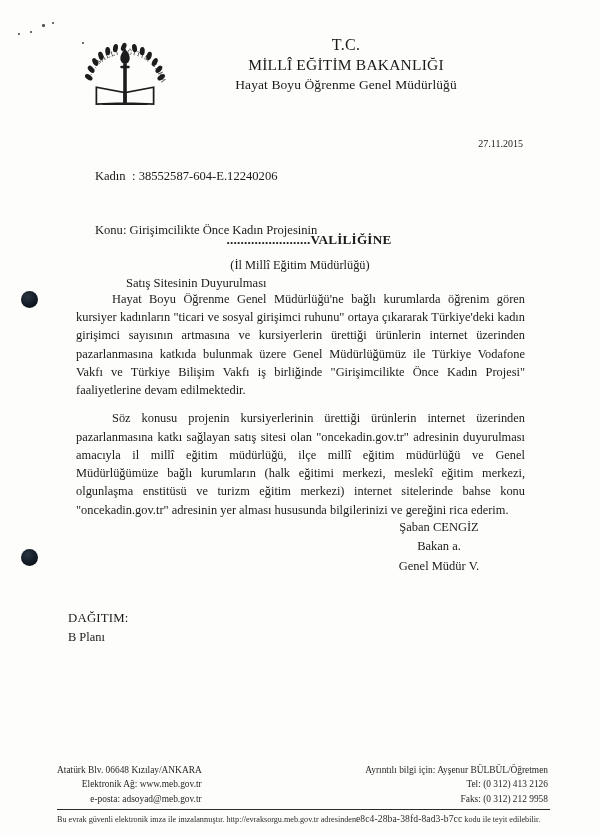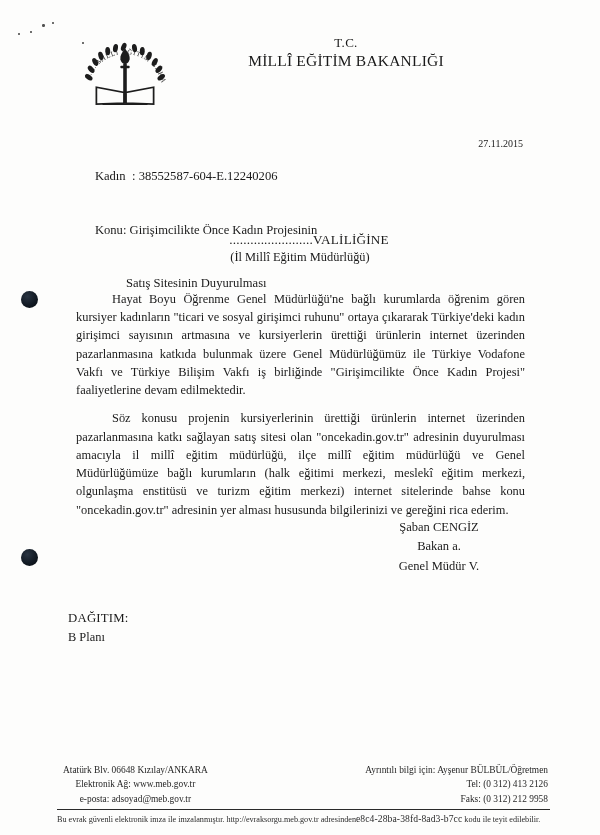--- a/index.html
+++ b/index.html
@@ -63,21 +63,21 @@
 
   .org-block {
     position: absolute;
     left: 196px;
     top: 8px;
     width: 300px;
     text-align: center;
     line-height: 1.32;
   }
   .org-tc {
-    font-size: 13px;
+    font-size: 16px;
     letter-spacing: .3px;
   }
   .org-ministry {
     font-size: 15.5px;
     letter-spacing: .2px;
   }
   .org-dept {
     font-size: 13.5px;
     letter-spacing: .1px;
   }
@@ -107,23 +107,25 @@
     top: 230px;
     left: 0;
     right: 0;
     text-align: center;
     line-height: 1.45;
   }
   .addressee .to {
     font-size: 13.2px;
     letter-spacing: .2px;
     padding-left: 18px;
+    font-weight: bold;
   }
   .addressee .to-sub {
     font-size: 12.4px;
+    margin-top: 8px;
   }
 
   
   .body-text {
     position: absolute;
     left: 76px;
     top: 290px;
     width: 449px;
     font-size: 12.4px;
     line-height: 1.47;
@@ -166,21 +168,21 @@
     top: 763px;
   }
   .footer-cols {
     display: flex;
     justify-content: space-between;
     align-items: flex-start;
     font-size: 9.4px;
     line-height: 1.52;
     color: #262626;
   }
-  .footer-left { text-align: center; margin-left: 6px; }
+  .footer-left { text-align: right; }
   .footer-right { text-align: right; padding-right: 2px; margin-left: 28px; }
   .footer-rule {
     border-top: 1.4px solid #2a2a2a;
     margin-top: 3px;
   }
   .footer-note {
     margin-top: 3px;
     font-size: 8.2px;
     line-height: 1.3;
     color: #2b2b2b;
@@ -277,20 +279,21 @@
                 </g>
             </g>
           </g>
         </g>
       </svg>
     </div>
 
     <div class="org-block">
       <div class="org-tc">T.C.</div>
       <div class="org-ministry">MİLLÎ EĞİTİM BAKANLIĞI</div>
+      <div class="org-dept">Hayat Boyu Öğrenme Genel Müdürlüğü</div>
     </div>
   </div>
 
   <div class="ref-block">
     <div class="ref-line">
       <span>Kadın</span><span>&nbsp; : </span><span>38552587-604-E.12240206</span>
     </div>
     <div class="ref-line">
       <span>Konu</span><span>: </span><span>Girişimcilikte Önce Kadın Projesinin</span>
     </div>

